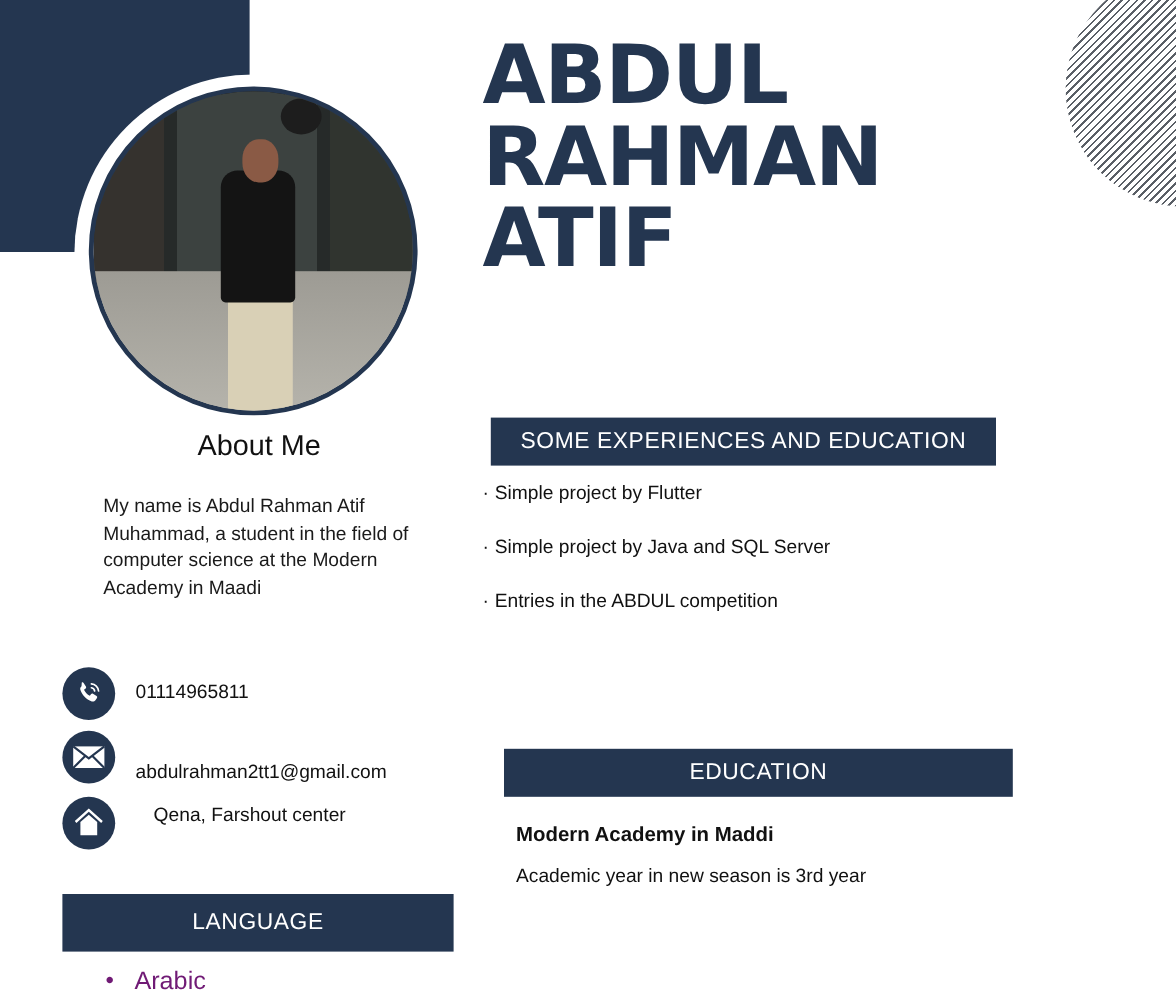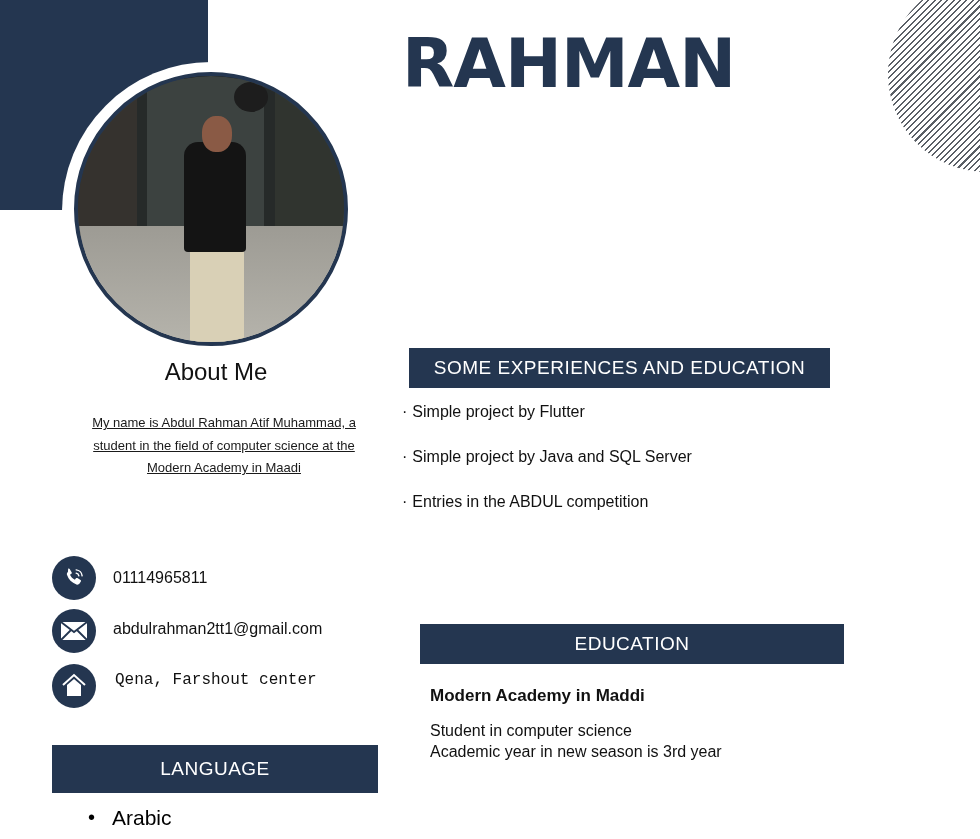--- a/index.html
+++ b/index.html
@@ -24,65 +24,67 @@
   .photo .window { position: absolute; left: 0; top: 0; width: 100%; height: 160px; background: linear-gradient(90deg,#35322e 0 22%,#262a29 22% 26%,#3c4240 26% 70%,#262a29 70% 74%,#30342f 74% 100%); }
 
   .hatch-circle { position: absolute; left: 888px; top: -24px; width: 196px; height: 196px; border-radius: 50%;
     background: repeating-linear-gradient(135deg, #5a5f66 0 1.5px, #ffffff 1.5px 4.5px); }
 
   .name { position: absolute; left: 402px; top: 30px; font-family: "DejaVu Sans", sans-serif; font-weight: 700;
     font-size: 68px; line-height: 68px; color: #243650; letter-spacing: -1px; }
   .name div { height: 68px; }
 
   .about-title { position: absolute; left: 80px; top: 358px; width: 272px; text-align: center; font-size: 24px; color: #111; font-family: "Liberation Sans", sans-serif; }
-  .about-text { position: absolute; left: 86px; top: 412px; width: 276px; text-align: center; font-size: 13px; line-height: 22.5px; color: #1a1a1a; font-family: "Liberation Sans", sans-serif; text-decoration: underline; }
+  .about-text { position: absolute; left: 86px; top: 412px; width: 276px; text-align: left; font-size: 16px; line-height: 22.5px; color: #1a1a1a; font-family: "Liberation Sans", sans-serif; }
 
   .section-header { position: absolute; background: #243650; color: #fff; text-align: center;
     font-family: "Liberation Sans", sans-serif; font-size: 19px; letter-spacing: 0.5px; display: flex; align-items: center; justify-content: center; }
   .hdr-exp { left: 409px; top: 348px; width: 421px; height: 40px; }
   .hdr-edu { left: 420px; top: 624px; width: 424px; height: 40px; }
   .hdr-lang { left: 52px; top: 745px; width: 326px; height: 48px; }
 
   .exp-list { position: absolute; left: 402px; top: 401px; list-style: none; font-family: "Liberation Sans", sans-serif; font-size: 16px; color: #111; }
   .exp-list li { height: 45px; line-height: 22px; }
   .exp-list li .dot { margin-right: 5px; }
 
   .contact { position: absolute; left: 52px; display: flex; align-items: center; }
   .contact .circle { width: 44px; height: 44px; border-radius: 50%; background: #243650; display: flex; align-items: center; justify-content: center; }
   .contact .label { margin-left: 17px; font-family: "Liberation Sans", sans-serif; font-size: 16px; color: #111; }
   .c-phone { top: 556px; }
-  .c-mail { top: 609px; }
+  .c-mail { top: 609px; align-items: flex-end; }
   .c-home { top: 664px; }
-  .c-home .label { margin-left: 19px; margin-top: -12px; font-family: Liberation Mono, monospace; }
+  .c-home .label { margin-left: 32px; margin-top: -12px; }
   .c-mail .label { margin-top: -4px; }
 
   .edu-school { position: absolute; left: 430px; top: 686px; font-family: "Liberation Sans", sans-serif; font-weight: 700; font-size: 17px; color: #111; }
   .edu-details { position: absolute; left: 430px; top: 720px; font-family: "Liberation Sans", sans-serif; font-size: 16px; line-height: 21px; color: #111; }
 
-  .lang-list { position: absolute; left: 112px; top: 806px; font-family: "Liberation Sans", sans-serif; font-size: 21px; color: #000000; list-style: none; }
+  .lang-list { position: absolute; left: 112px; top: 806px; font-family: "Liberation Sans", sans-serif; font-size: 21px; color: #701a75; list-style: none; }
   .lang-list li::before { content: "\2022"; position: absolute; left: -24px; font-size: 20px; }
 </style>
 </head>
 <body>
 
 <div class="corner-block"></div>
 <div class="hatch-circle"></div>
 
 <div class="photo-ring"></div>
 <div class="photo">
   <div class="window"></div>
   <div class="floor"></div>
   <div class="balloon"></div>
   <div class="person-pants"></div>
   <div class="person-shirt"></div>
   <div class="person-head"></div>
 </div>
 
 <div class="name">
+  <div>ABDUL</div>
   <div>RAHMAN</div>
+  <div>ATIF</div>
 </div>
 
 <div class="about-title">About Me</div>
 <div class="about-text">My name is Abdul Rahman Atif Muhammad, a student in the field of computer science at the Modern Academy in Maadi</div>
 
 <div class="section-header hdr-exp">
   <span>SOME EXPERIENCES AND EDUCATION</span>
 </div>
 <ul class="exp-list">
   <li><span class="dot">·</span><span>Simple project by Flutter</span></li>
@@ -118,21 +120,20 @@
     </svg>
   </div>
   <span class="label">Qena, Farshout center</span>
 </div>
 
 <div class="section-header hdr-edu">
   <span>EDUCATION</span>
 </div>
 <div class="edu-school">Modern Academy in Maddi</div>
 <div class="edu-details">
-  <div>Student in computer science</div>
   <div>Academic year in new season is 3rd year</div>
 </div>
 
 <div class="section-header hdr-lang">
   <span>LANGUAGE</span>
 </div>
 <ul class="lang-list">
   <li>Arabic</li>
 </ul>
 

